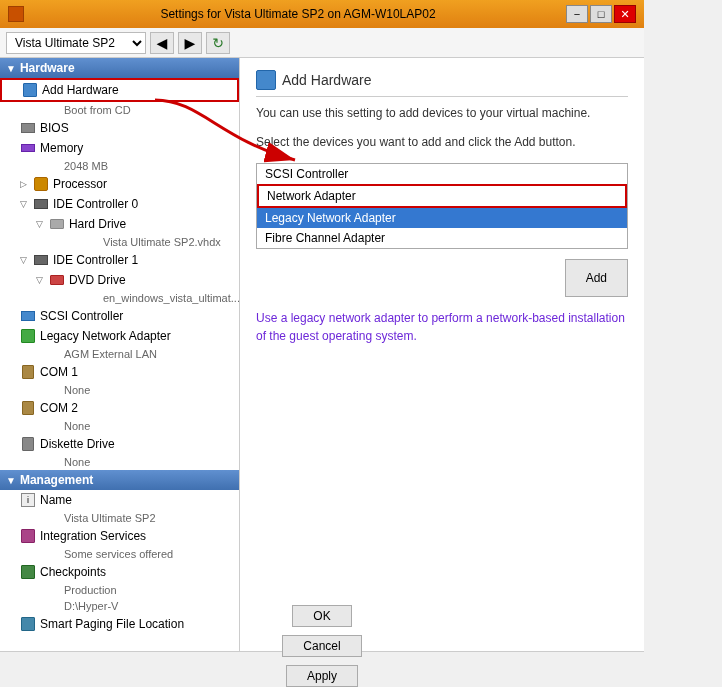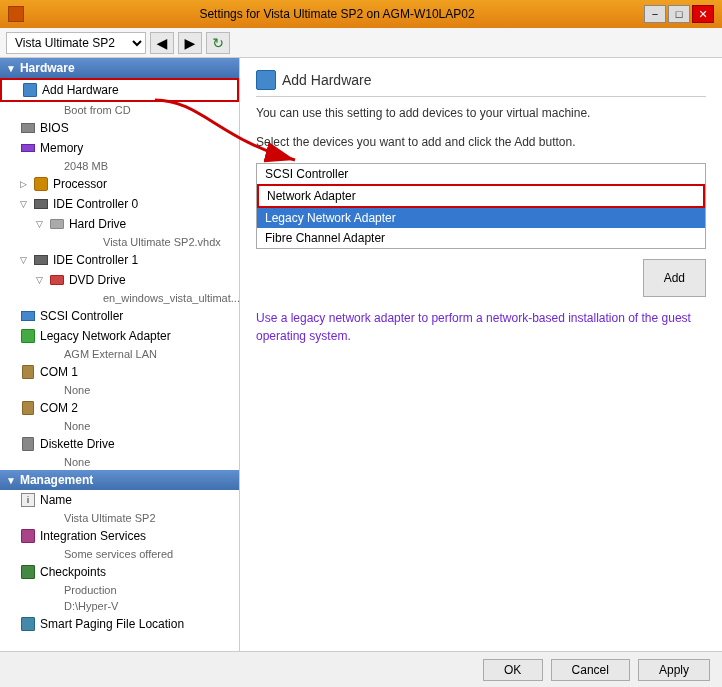--- a/index.html
+++ b/index.html
@@ -106,32 +106,32 @@
       padding: 11px 20px; border: 1px solid #aaa; background: #e8e8e8;
       cursor: pointer; font-size: 12px;
     }
 
     .info-text { font-size: 12px; color: #6d28d9; line-height: 1.5; }
 
     
     .bottom-bar {
       height: 36px; background: #f0f0f0; border-top: 1px solid #ccc;
       display: flex; align-items: center; justify-content: flex-end;
-      padding: 0 12px; gap: 8px;
+      padding: 0 12px; gap: 8px; flex-direction: column;
     }
     .bottom-btn {
       padding: 3px 20px; border: 1px solid #aaa; background: #e8e8e8;
       cursor: pointer; font-size: 12px; min-width: 60px;
     }
     .bottom-btn.primary { background: #e8e8e8; }
 
     
     .red-box { border: 2px solid #cc0000 !important; }
 
-    .wrapper { position: relative; width: 722px; height: 687px; }
+    .wrapper { position: relative; width: 644px; height: 687px; }
 
     
     .svg-overlay {
       position: absolute; top: 0; left: 0; width: 722px; height: 687px;
       pointer-events: none; z-index: 10;
     }
   </style>
 </head>
 <body>
 

